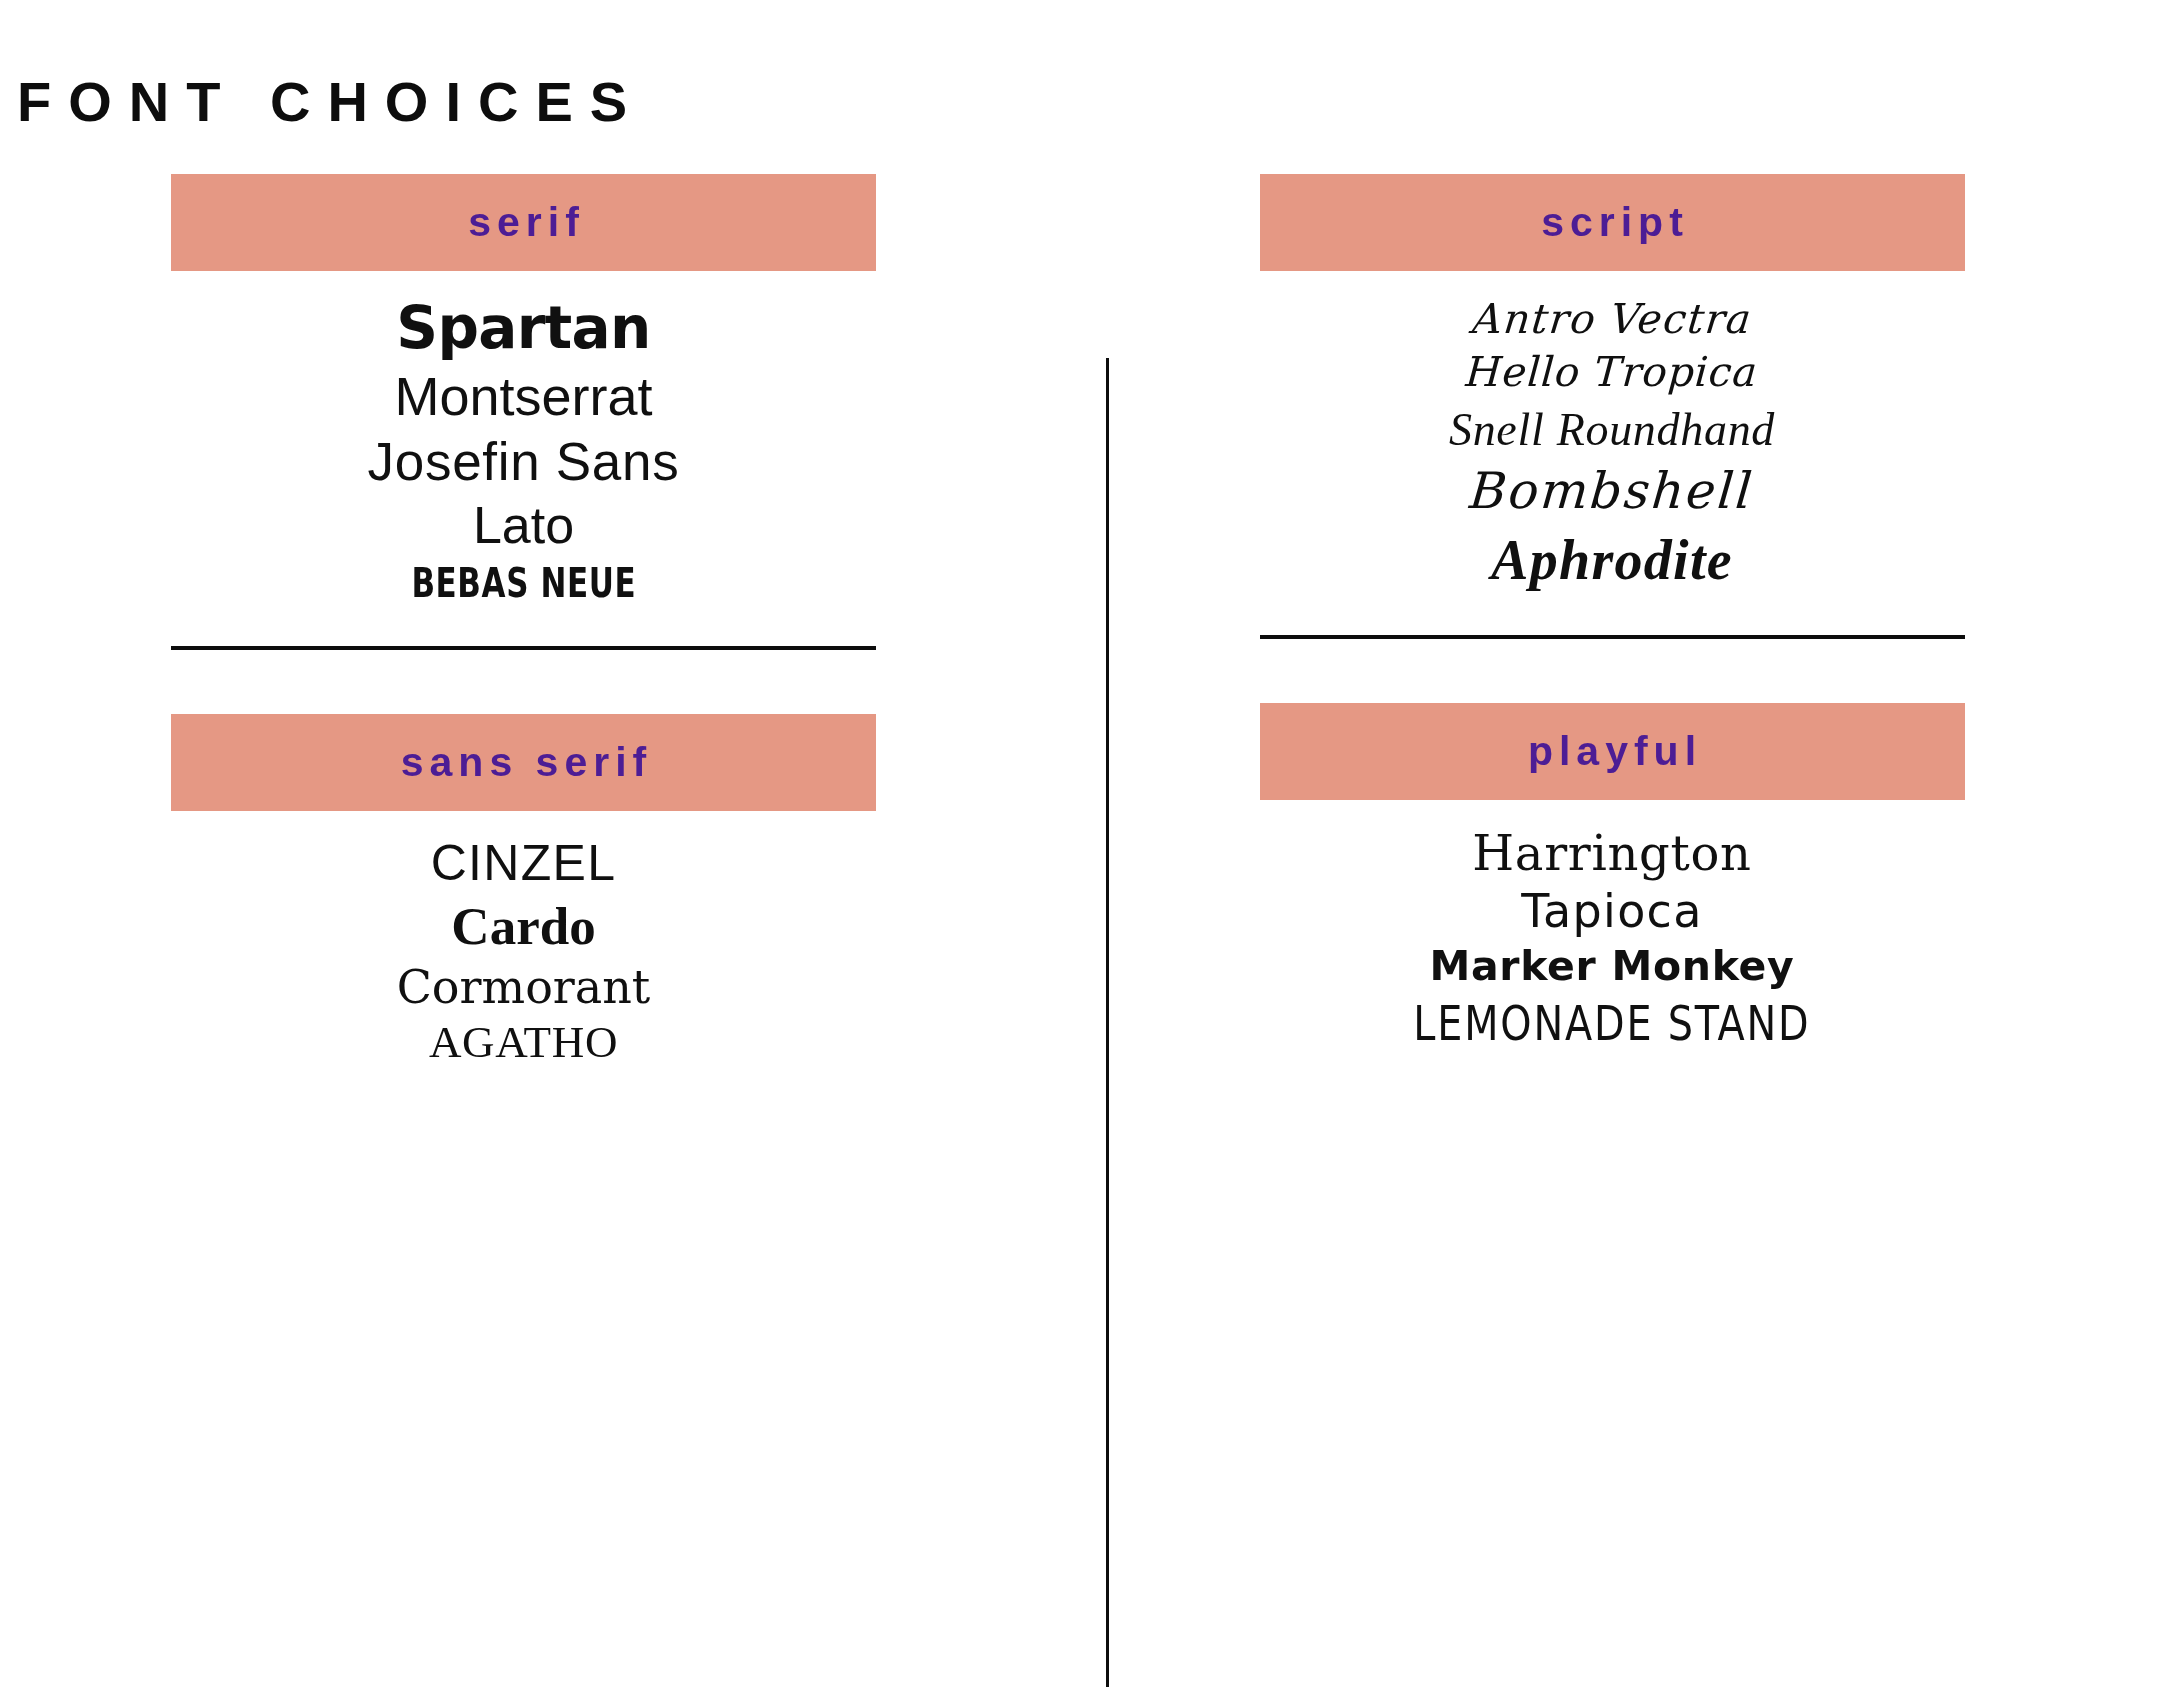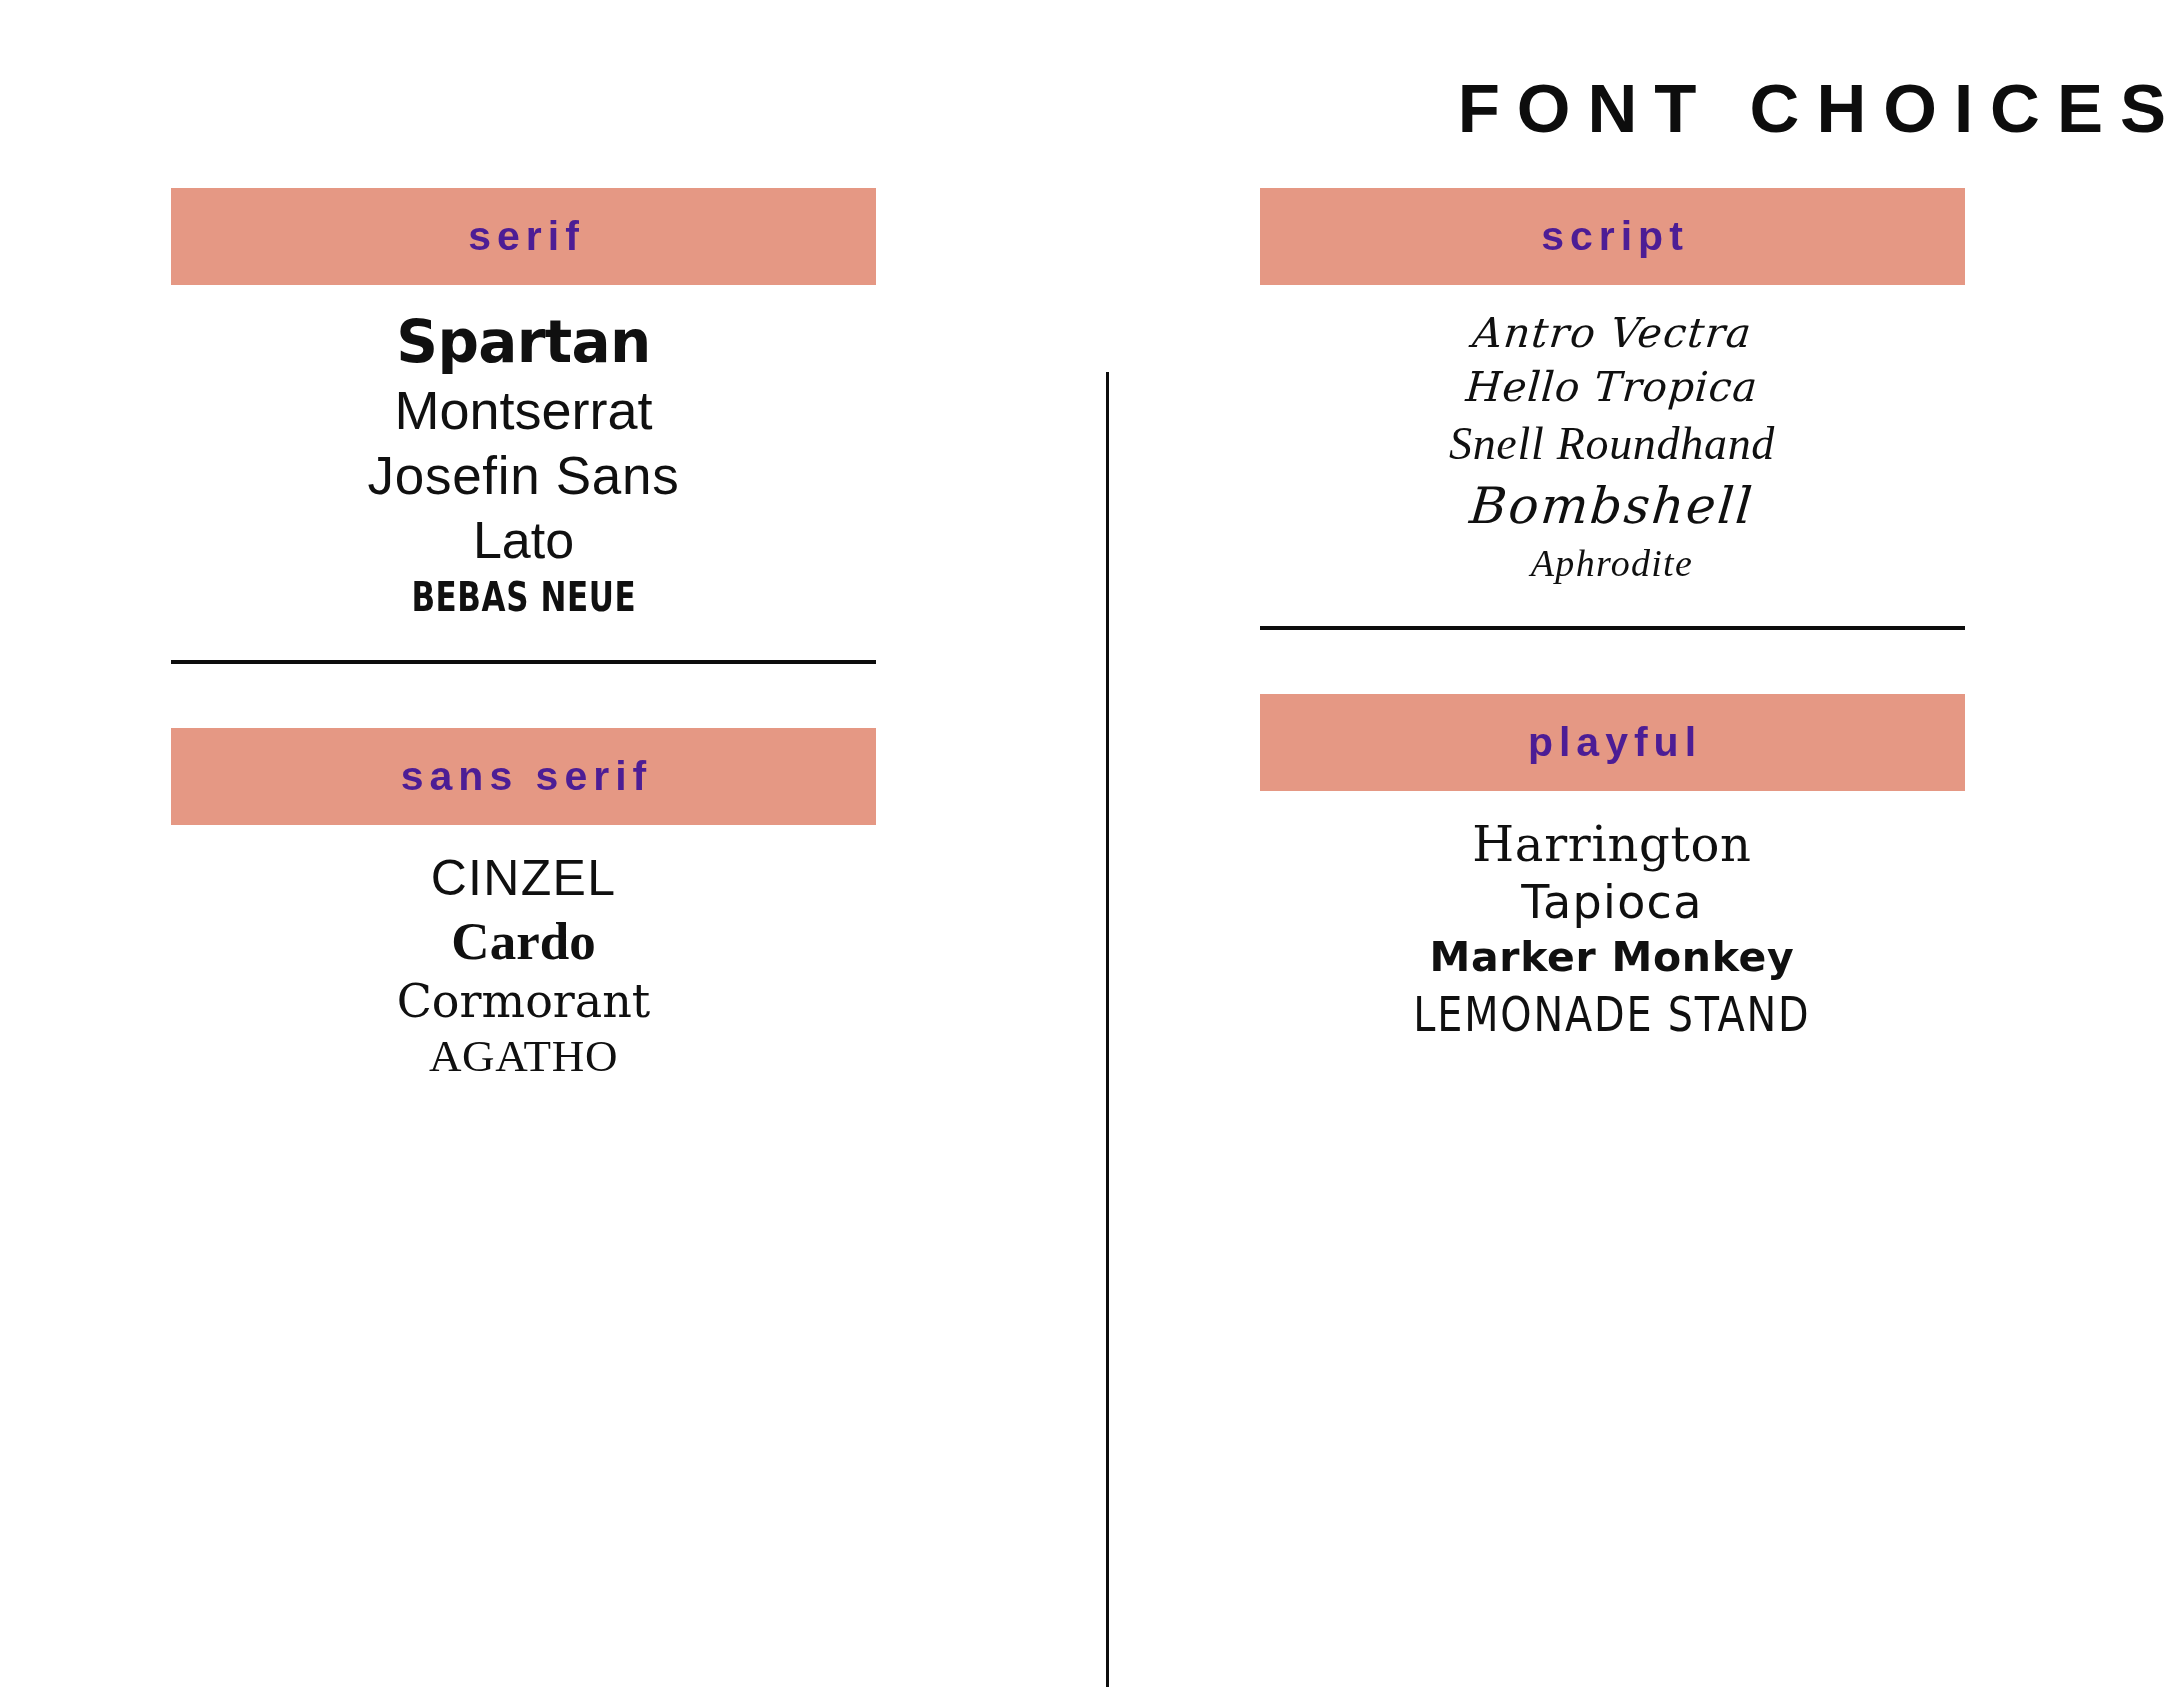--- a/index.html
+++ b/index.html
@@ -18,24 +18,24 @@
 
   .page {
     position: absolute;
     inset: 0;
     display: flex;
     flex-direction: column;
   }
 
   
   .title {
-    text-align: right;
+    text-align: left;
     font-family: "Liberation Sans", sans-serif;
     font-weight: bold;
-    font-size: 69px;
+    font-size: 56px;
     letter-spacing: 17px;
     text-indent: 17px;
     color: #0d0d0d;
     margin-top: 71px;
     margin-bottom: 0;
     line-height: 1.1;
   }
 
   
   .columns {
@@ -118,21 +118,21 @@
   .s-playfair  { font-family: "Liberation Serif", serif; font-weight: normal; font-size: 58px; }
   .s-cinzel    { font-family: Liberation Sans, sans-serif; font-weight: normal; font-size: 50px; letter-spacing: 1.3px; }
   .s-cardo     { font-family: "Liberation Serif", serif; font-weight: bold; font-size: 53px; }
   .s-cormorant { font-family: "DejaVu Serif", serif; font-weight: normal; font-size: 46px; }
   .s-agatho    { font-family: "Liberation Serif", serif; font-weight: normal; font-size: 45px; letter-spacing: 0.7px; }
 
   .s-antro     { font-family: "DejaVu Serif", serif; font-style: italic; font-weight: normal; font-size: 41px; letter-spacing: 1.3px; transform: skewX(-6deg); display: inline-block; }
   .s-hello     { font-family: "DejaVu Serif", serif; font-style: italic; font-weight: normal; font-size: 41px; letter-spacing: 0.7px; transform: skewX(-4deg); display: inline-block; }
   .s-snell     { font-family: "Liberation Serif", serif; font-style: italic; font-size: 46px; letter-spacing: 0.7px; }
   .s-bombshell { font-family: "DejaVu Serif", serif; font-style: italic; font-size: 50px; letter-spacing: 2px; transform: skewX(-5deg); display: inline-block; }
-  .s-aphrodite { font-family: "Liberation Serif", serif; font-style: italic; font-size: 38px; letter-spacing: 1.3px; }
+  .s-aphrodite { font-family: "Liberation Serif", serif; font-style: italic; font-size: 56px; letter-spacing: 1.3px; font-weight: bold; }
 
   .s-harrington{ font-family: "DejaVu Serif", serif; font-size: 48px; letter-spacing: 0.7px; }
   .s-tapioca   { font-family: "DejaVu Sans", sans-serif; font-size: 46px; letter-spacing: 1.3px; }
   .s-cartoon   { font-family: "DejaVu Sans", sans-serif; font-size: 50px; letter-spacing: 0px; }
   .s-marker    { font-family: "DejaVu Sans", sans-serif; font-weight: bold; font-size: 41px; letter-spacing: 0.7px; }
   .s-lemonade  { font-family: "DejaVu Sans Condensed", "Liberation Sans Narrow", "Liberation Sans", sans-serif; font-size: 48px; letter-spacing: 2px; transform: scaleX(0.92); display: inline-block; }
 
   .script-list li { line-height: 1.30; }
   .playful-list li { line-height: 1.26; }
 </style>

